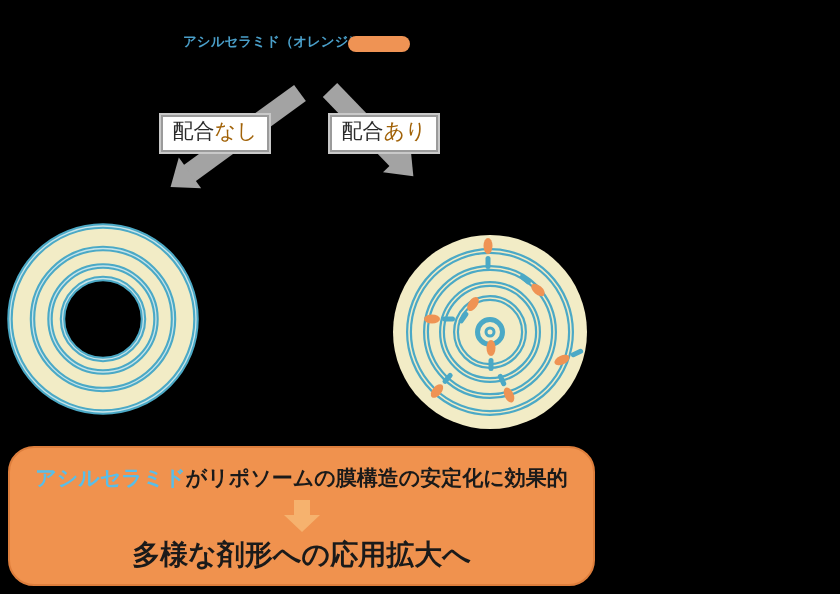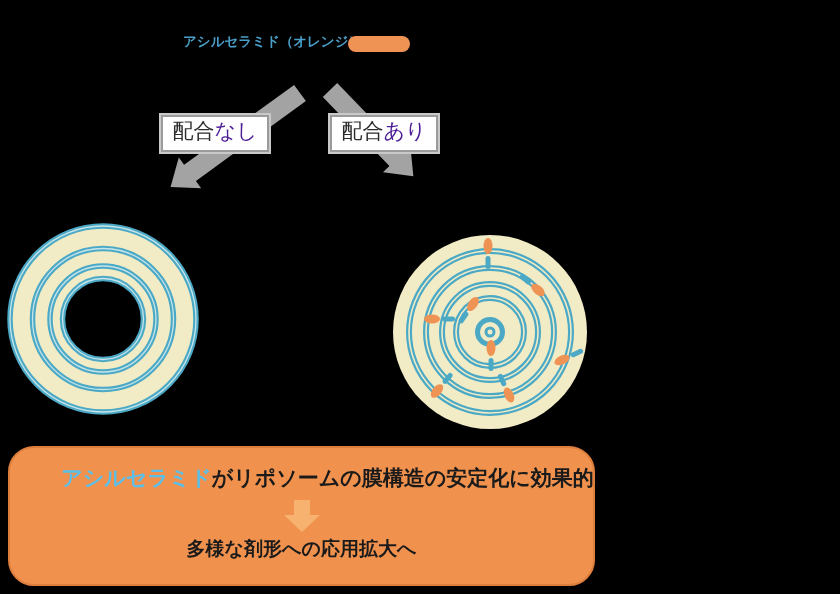--- a/index.html
+++ b/index.html
@@ -32,51 +32,51 @@
   #arrow-right .shaft{width:98px;}
   #arrow-right .head{left:96px;}
 
   
   .label-box{
     position:absolute;z-index:2;width:104px;height:33px;background:#fff;
     border:2px solid #9B9B9B;box-shadow:0 0 0 2px #c9c9c9;
     display:flex;justify-content:center;
     font-size:21px;color:#2B2B2B;white-space:nowrap;
   }
-  .label-box .hl{color:#4c1d95;}
+  .label-box .hl{color:#a16207;}
   #label-left{left:161px;top:115px;}
   #label-right{left:330px;top:115px;}
 
   
   .effect-line{
     position:absolute;left:666px;font-size:18px;font-weight:bold;color:#1173C5;white-space:nowrap;
   }
   #effect-1{top:315px;}
   #effect-2{top:349px;}
 
   
   #conclusion-box{
     left:8px;top:446px;width:583px;height:136px;background:#F0924E;
     border:2px solid #DE7E3C;border-radius:26px;z-index:2;
   }
   #conclusion-line1{
     position:absolute;left:0;top:16px;width:100%;text-align:center;
-    font-size:21px;font-weight:bold;color:#1a1a1a;white-space:nowrap;margin-left:26px;
+    font-size:21px;font-weight:bold;color:#1a1a1a;white-space:nowrap;
   }
   #conclusion-line1 .hl{color:#59BEE8;}
   #conclusion-arrow{position:absolute;left:50%;top:52px;transform:translateX(-50%);width:36px;height:32px;}
   #conclusion-arrow .a-shaft{position:absolute;left:10px;top:0;width:16px;height:15px;background:#F6B26E;}
   #conclusion-arrow .a-head{
     position:absolute;left:0;top:15px;width:0;height:0;
     border-left:18px solid transparent;border-right:18px solid transparent;
     border-top:17px solid #F6B26E;
   }
   #conclusion-line2{
     position:absolute;left:0;top:88px;width:100%;text-align:center;
-    font-size:19px;font-weight:bold;color:#1a1a1a;white-space:nowrap;
+    font-size:28px;font-weight:bold;color:#1a1a1a;white-space:nowrap;
   }
 
   
   #liposome-left{left:7px;top:223px;width:192px;height:192px;}
   #liposome-right{left:392px;top:234px;width:196px;height:196px;}
 </style>
 </head>
 <body>
 
 <div id="canvas">

